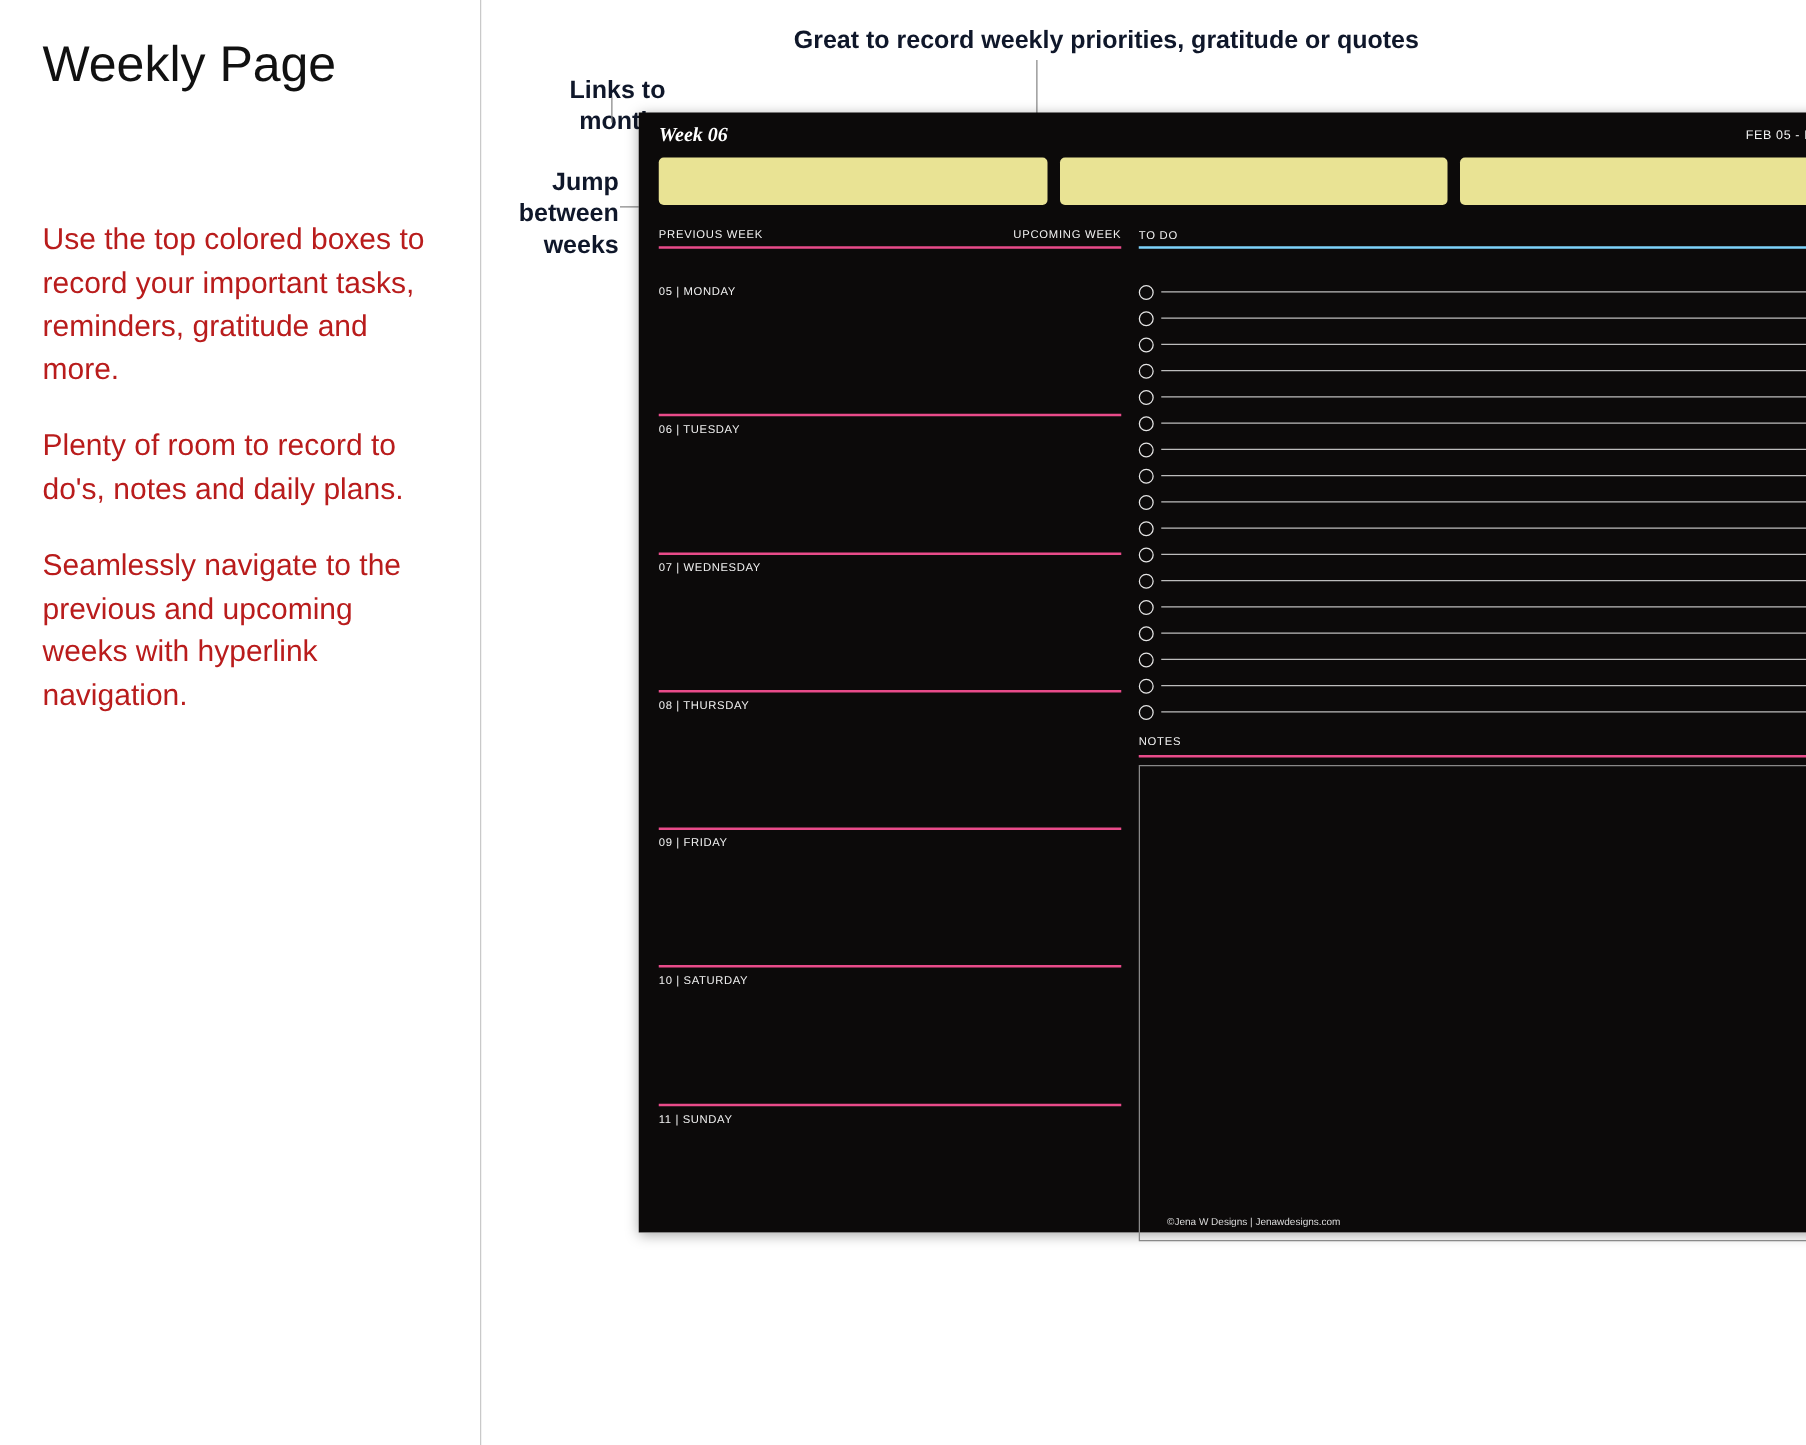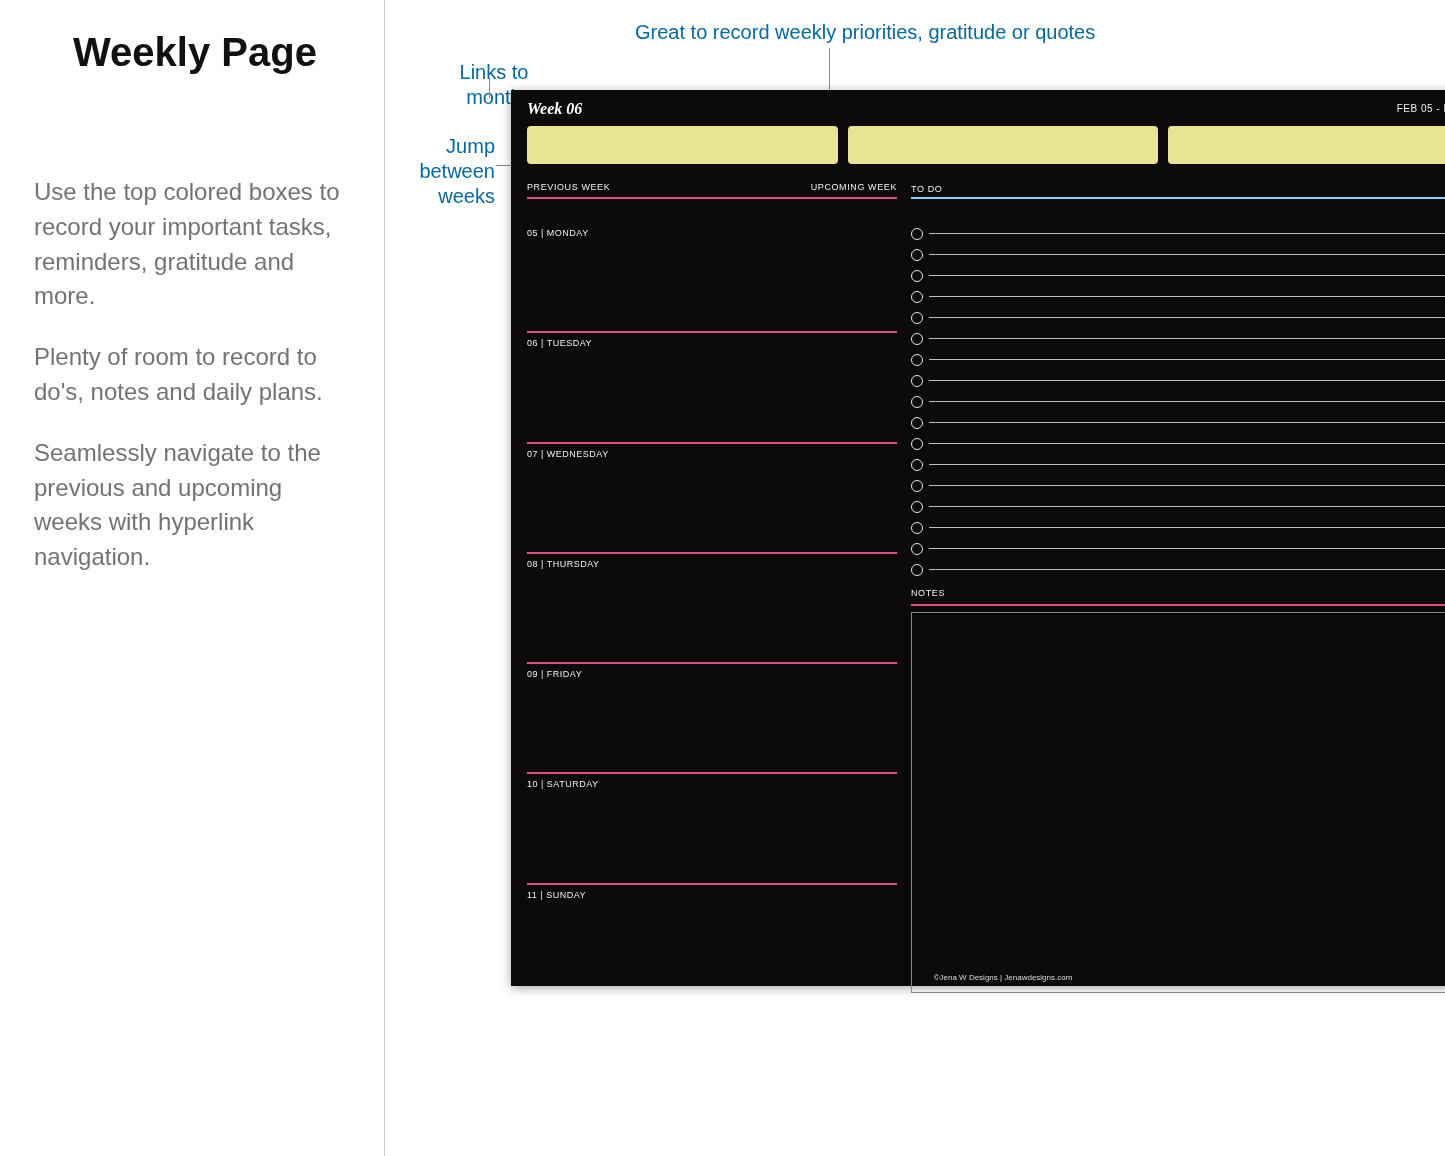--- a/index.html
+++ b/index.html
@@ -7,45 +7,45 @@
   .page { display: flex; width: 100%; height: 100%; }
 
   
   .intro {
     width: 385px;
     padding: 30px 28px 0 34px;
     border-right: 1px solid #c9c9c9;
   }
   .intro h1 {
     font-size: 40px;
-    font-weight: 700;
-    text-align: center;
+    font-weight: 400;
+    text-align: left;
     margin-bottom: 100px;
   }
   .intro p {
     font-size: 24px;
     line-height: 1.45;
     font-weight: 300;
     margin-bottom: 26px;
-    color: #737373;
+    color: #b91c1c;
   }
 
   
   .right {
     flex: 1;
     position: relative;
     padding: 0;
   }
 
   
   .annot {
     position: absolute;
     font-size: 20px;
-    font-weight: 400;
-    color: #0369a1;
+    font-weight: 700;
+    color: #0f172a;
     line-height: 1.25;
     text-align: right;
   }
   .annot-month { left: 44px; top: 60px; width: 130px; text-align: center; }
   .annot-priorities { left: 250px; top: 20px; width: 420px; text-align: left; white-space: nowrap; }
   .annot-jump { left: 10px; top: 134px; width: 100px; }
 
   .annot-line {
     position: absolute;
     background: #888;

